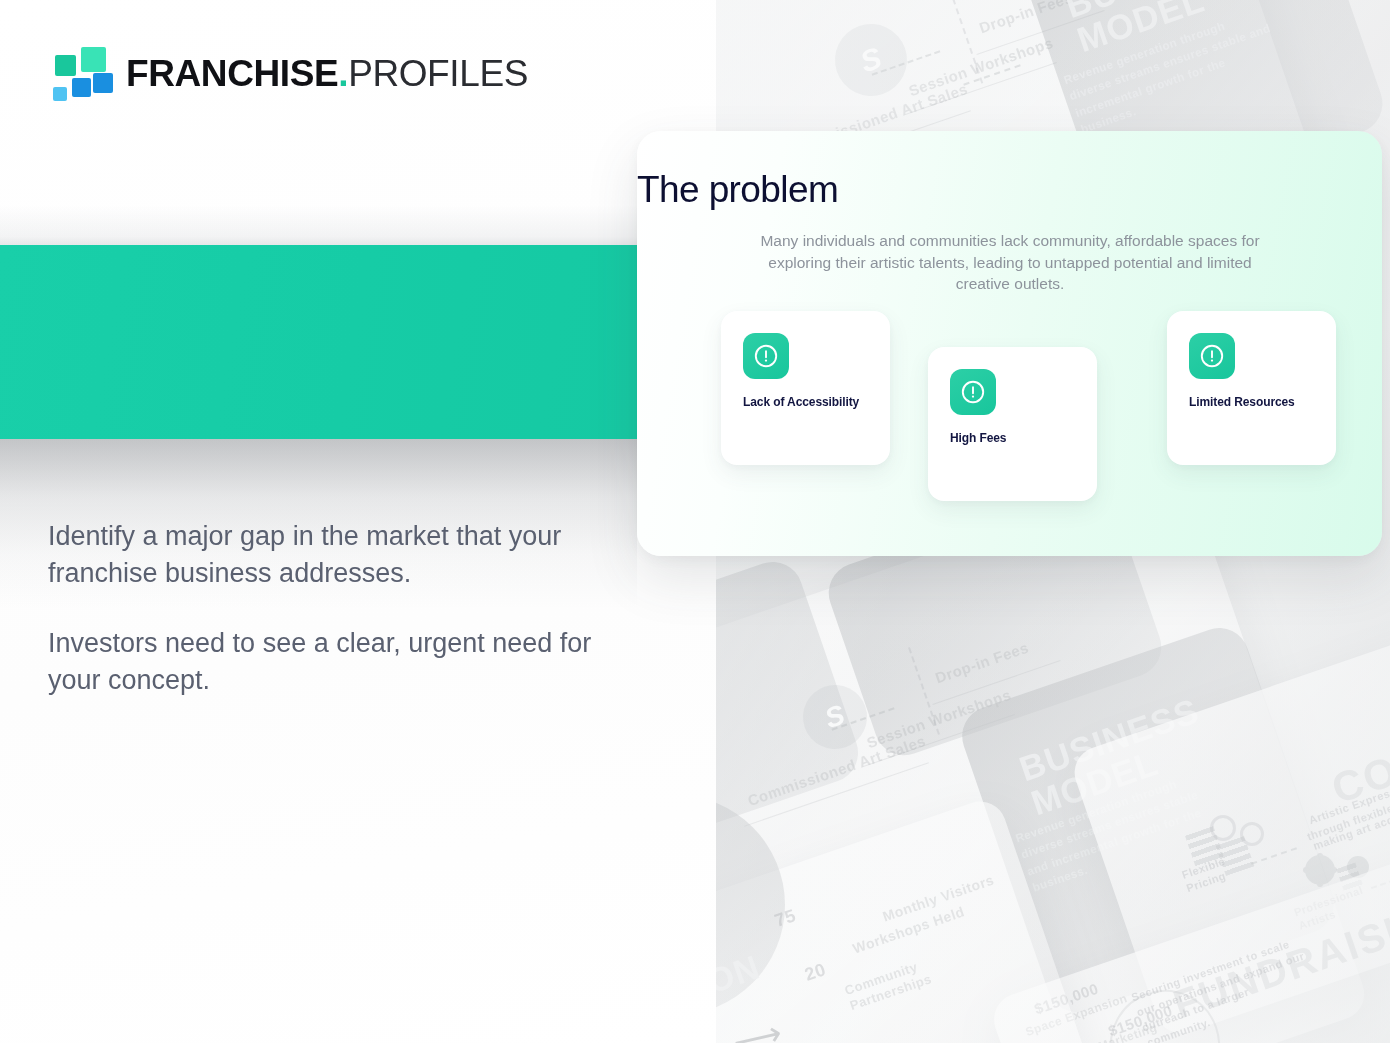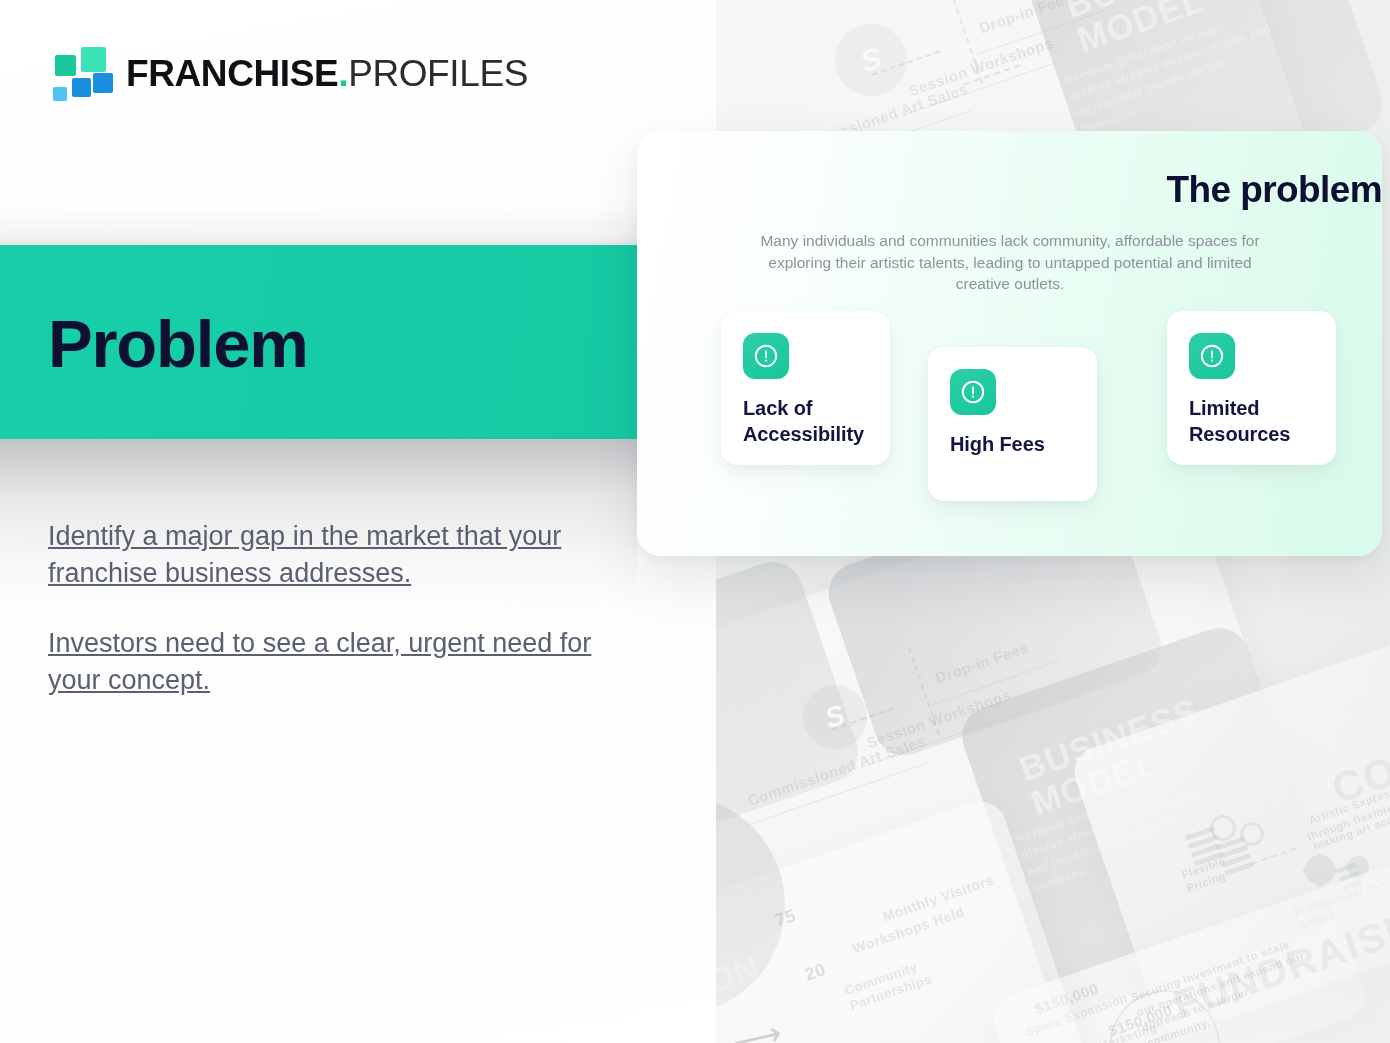--- a/index.html
+++ b/index.html
@@ -129,35 +129,35 @@
   .band-title {
     position: absolute; left: 48px; top: 310px;
     font-size: 67px; font-weight: 700; color: #0d1032; letter-spacing: -1.2px;
     line-height: 1;
   }
 
   
   .copy { position: absolute; left: 48px; top: 518px; width: 580px; }
   .copy p {
     font-size: 27px; line-height: 1.38; color: #5a6070;
-    font-weight: 400; margin-bottom: 32px; text-decoration: underline;
+    font-weight: 400; margin-bottom: 32px;
   }
   .copy p:last-child { margin-bottom: 0; }
 
   
   .prob-card {
     position: absolute; left: 637px; top: 131px; width: 745px; height: 425px;
     border-radius: 24px;
     background: linear-gradient(100deg, #ffffff 0%, #fbfffd 18%, #ebfdf4 52%, #d8fbeb 100%);
     box-shadow: 0 22px 52px rgba(60,70,80,.13), 0 4px 12px rgba(60,70,80,.05);
     overflow: hidden;
   }
   .prob-title {
-    position: absolute; left: 0; right: 0; top: 38px; text-align: right;
-    font-size: 37px; font-weight: 700; color: #0d1032; letter-spacing: -.6px;
+    position: absolute; left: 0; right: 0; top: 38px; text-align: left;
+    font-size: 37px; font-weight: 400; color: #0d1032; letter-spacing: -.6px;
   }
   .prob-sub {
     position: absolute; left: 118px; width: 510px; top: 99px;
     text-align: center; font-size: 15.5px; line-height: 1.40; color: #8d939c;
   }
 
   .tiles { position: absolute; left: 0; top: 0; width: 745px; height: 425px; }
   .tile {
     position: absolute; background: #ffffff; border-radius: 16px;
     box-shadow: 0 9px 22px rgba(70,80,90,.08), 0 2px 6px rgba(70,80,90,.04);
@@ -166,21 +166,21 @@
   .tile-2 { left: 291px; top: 216px; width: 169px; height: 154px; }
   .tile-3 { left: 497px; top: 180px; width: 169px; height: 154px; margin-left: 33px; }
   .badge {
     position: absolute; left: 22px; top: 22px; width: 46px; height: 46px;
     border-radius: 12px;
     background: linear-gradient(150deg, #2ccfa6, #18c69c);
     display: flex; align-items: center; justify-content: center;
   }
   .tile-label {
     position: absolute; left: 22px; top: 84px; right: 14px;
-    font-size: 20px; font-weight: 800; color: #121541; line-height: 1.32;
+    font-size: 12px; font-weight: 800; color: #121541; line-height: 1.32;
     letter-spacing: -.1px;
   }
 </style>
 </head>
 <body>
 
 <div id="stage">
 
   <div class="backdrop">
 
@@ -273,21 +273,20 @@
           <i class="lm3"></i>
           <i class="lm4"></i>
           <i class="lm5"></i>
       </span>
       <span class="logo-word"><span class="b">FRANCHISE</span><span class="dot">.</span><span class="l">PROFILES</span></span>
     </div>
 
     <div class="band-top-shadow"></div>
     <div class="band"></div>
     <div class="band-shadow"></div>
-    <div class="band-title">Problem</div>
 
     <div class="copy">
       <p>Identify a major gap in the market that your franchise business addresses.</p>
       <p>Investors need to see a clear, urgent need for your concept.</p>
     </div>
   </div>
 
   <div class="prob-card">
     <div class="prob-title">The problem</div>
     <div class="prob-sub">Many individuals and communities lack community, affordable spaces for exploring their artistic talents, leading to untapped potential and limited creative outlets.</div>

